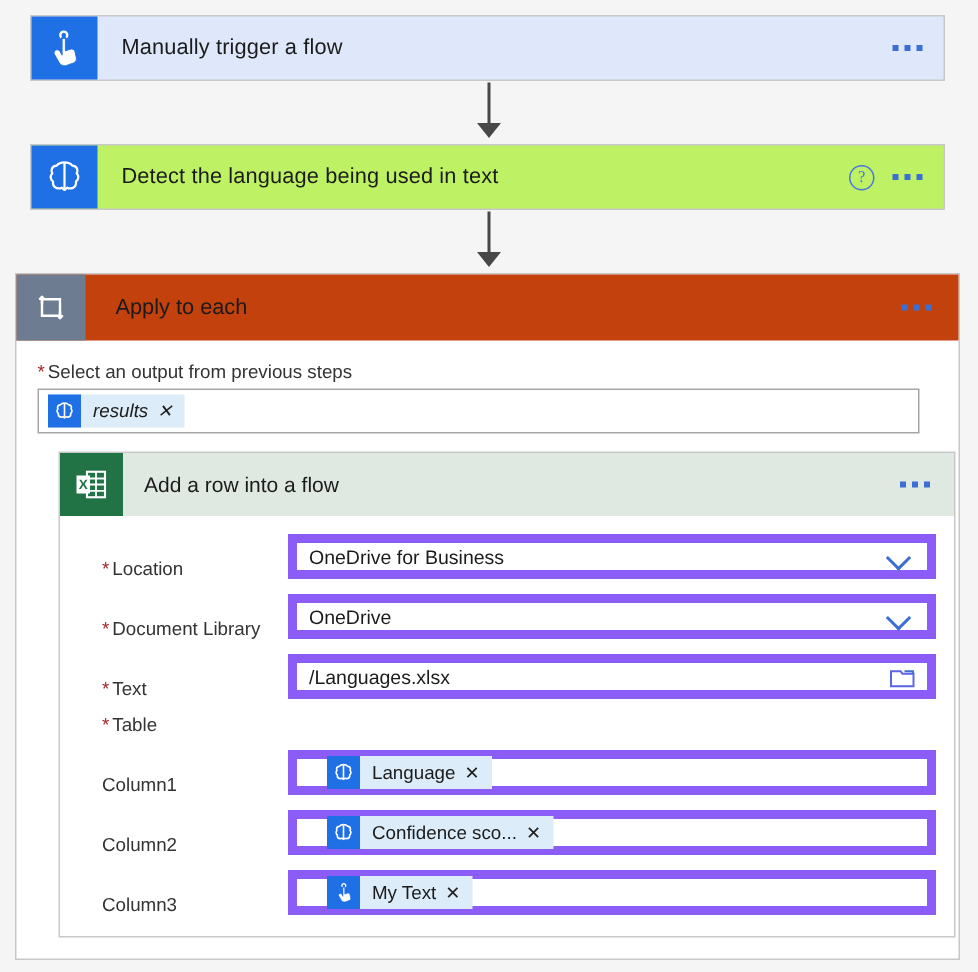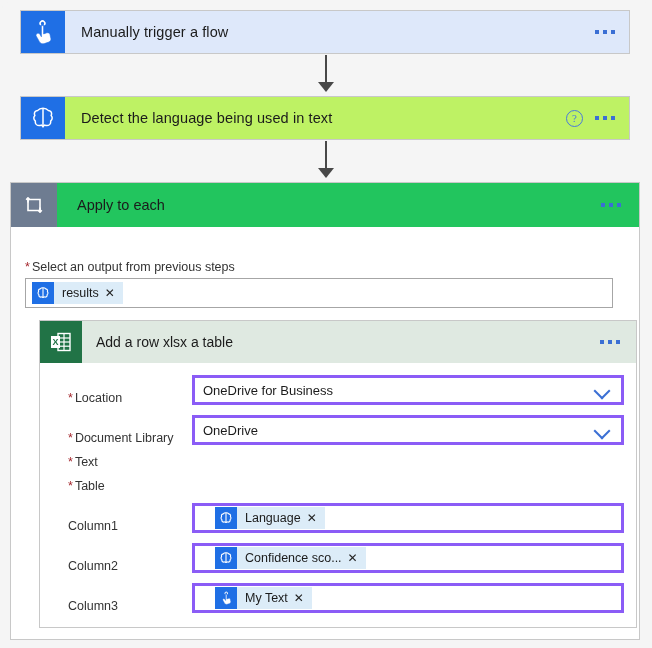--- a/index.html
+++ b/index.html
@@ -91,37 +91,37 @@
   
   .scope {
     position: absolute;
     border: 1px solid #c8c8c8;
     background: #ffffff;
   }
   .scope-head {
     display: flex;
     align-items: stretch;
     height: 44px;
-    background: #22c55e;
+    background: #c2410c;
   }
   .scope-head .icon-box {
     width: 46px; min-width: 46px;
     background: #6e7c91;
     display: flex; align-items: center; justify-content: center;
   }
   .scope-head .scope-title {
     flex: 1;
     display: flex; align-items: center;
     padding-left: 20px;
     font-size: 14.5px;
     color: #1b1b1b;
   }
   .scope-head .card-actions { display:flex; align-items:center; padding-right: 18px; }
 
-  .scope-body { padding: 14px 14px 0 14px; margin-top: 19px; }
+  .scope-body { padding: 14px 14px 0 14px; }
 
   .field-label {
     font-size: 12.5px;
     color: #333;
     margin-bottom: 4px;
   }
   .req { color: #a4262c; margin-right: 2px; }
 
   .input-box {
     border: 1px solid #a6a6a6;
@@ -196,21 +196,21 @@
   .row:last-child { margin-bottom: 0; }
   .row .row-label {
     width: 140px;
     min-width: 140px;
     font-size: 12.5px;
     color: #333;
     padding-left: 16px;
   }
   .row .row-control {
     flex: 1;
-    border: 3px solid #8b5cf6;
+    border: 6px solid #8b5cf6;
     background: #fff;
     height: 30px;
     display: flex;
     align-items: center;
     padding: 0 8px;
     position: relative;
   }
   .row .row-control.plain { padding: 0 20px; }
   .row .value-text {
     font-size: 13px;
@@ -305,21 +305,21 @@
             <i></i>
         </span>
       </div>
     </div>
 
     <div class="scope-body">
 
       <div class="field-label">
         <span class="req">*</span><span>Select an output from previous steps</span>
       </div>
-      <div class="input-box" style="width:588px; height:30px;">
+      <div class="input-box" style="width:588px; height:30px;font-style:italic;">
         <span class="chip">
           <span class="chip-icon">
             <svg width="14" height="14" viewBox="0 0 26 26" aria-hidden="true">
               <path d="M13 3.2c-2.8 0-4.4 1.1-5.2 2.2-2 .2-3.4 1.6-3.4 3.4 0 .6.2 1.2.5 1.7-.7.7-1.1 1.6-1.1 2.6 0 1.2.6 2.3 1.6 3-.1.3-.1.6-.1.9 0 2 1.7 3.6 3.9 3.6.7 0 1.4-.2 2-.5.6.7 1.4 1.1 2.3 1.2" fill="none" stroke="#ffffff" stroke-width="2" stroke-linejoin="round"></path>
               <path d="M13 3.2c2.8 0 4.4 1.1 5.2 2.2 2 .2 3.4 1.6 3.4 3.4 0 .6-.2 1.2-.5 1.7.7.7 1.1 1.6 1.1 2.6 0 1.2-.6 2.3-1.6 3 .1.3.1.6.1.9 0 2-1.7 3.6-3.9 3.6-.7 0-1.4-.2-2-.5-.6.7-1.4 1.1-2.3 1.2" fill="none" stroke="#ffffff" stroke-width="2" stroke-linejoin="round"></path>
               <line x1="13" y1="3.2" x2="13" y2="22.4" stroke="#ffffff" stroke-width="2"></line>
             </svg>
           </span>
           <span class="chip-text">results</span>
           <span class="chip-x">✕</span>
@@ -333,21 +333,21 @@
             <svg width="24" height="24" viewBox="0 0 24 24" aria-hidden="true">
               <rect x="9" y="3.5" width="12" height="17" fill="none" stroke="#ffffff" stroke-width="1.4"></rect>
               <line x1="9" y1="8" x2="21" y2="8" stroke="#ffffff" stroke-width="1.2"></line>
               <line x1="9" y1="12" x2="21" y2="12" stroke="#ffffff" stroke-width="1.2"></line>
               <line x1="9" y1="16.2" x2="21" y2="16.2" stroke="#ffffff" stroke-width="1.2"></line>
               <line x1="15" y1="3.5" x2="15" y2="20.5" stroke="#ffffff" stroke-width="1.2"></line>
               <rect x="2" y="6" width="9" height="12" fill="#ffffff"></rect>
               <text x="6.5" y="15" font-family="Liberation Sans, sans-serif" font-size="9" font-weight="bold" fill="#217346" text-anchor="middle">X</text>
             </svg>
           </div>
-          <div class="nested-title">Add a row xlsx a table</div>
+          <div class="nested-title">Add a row into a flow</div>
           <div class="card-actions">
             <span class="ellipsis">
               <i></i>
                 <i></i>
                 <i></i>
             </span>
           </div>
         </div>
 
         <div class="nested-body">
@@ -368,20 +368,29 @@
             </div>
             <div class="row-control">
               <span class="value-text">OneDrive</span>
               <span class="chevron"></span>
             </div>
           </div>
 
           <div class="row">
             <div class="row-label">
               <span class="req">*</span><span>Text</span>
+            </div>
+            <div class="row-control">
+              <span class="value-text">/Languages.xlsx</span>
+              <span class="folder-icon">
+                <svg width="17" height="15" viewBox="0 0 17 15" aria-hidden="true">
+                  <path d="M1 3.5h6.4l1.2 1.6H16v8.4H1z" fill="none" stroke="#5b63e8" stroke-width="1.3"></path>
+                  <path d="M10 3.5h5.6v1.6" fill="none" stroke="#3b6fd4" stroke-width="1.3"></path>
+                </svg>
+              </span>
             </div>
           </div>
 
           <div class="row">
             <div class="row-label">
               <span class="req">*</span><span>Table</span>
             </div>
           </div>
 
           <div class="row">

